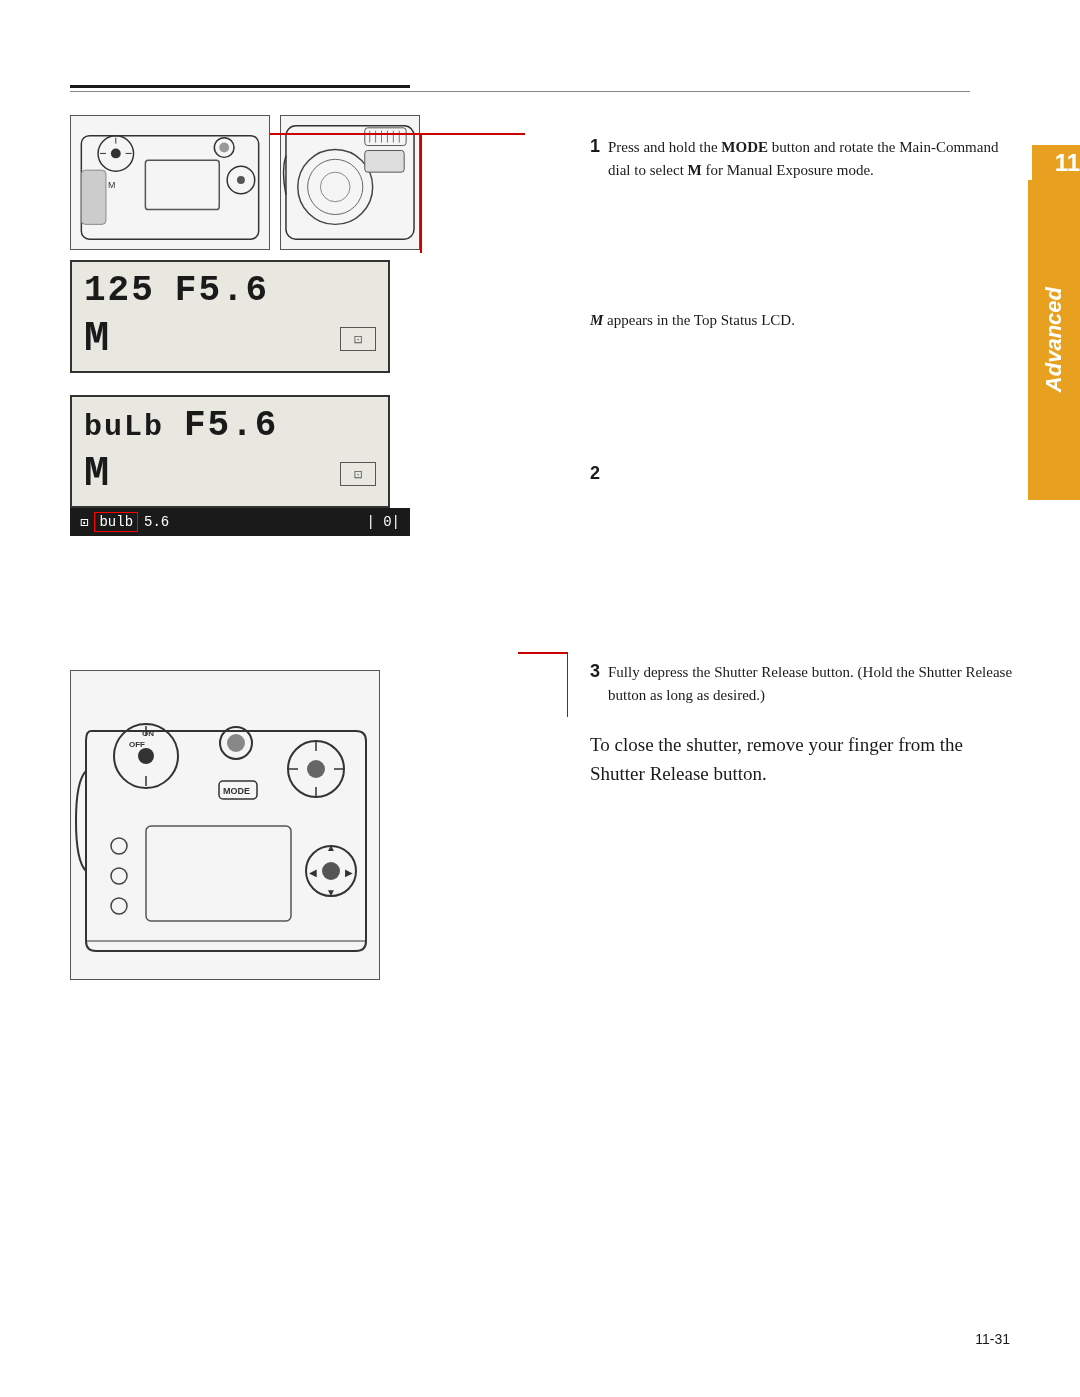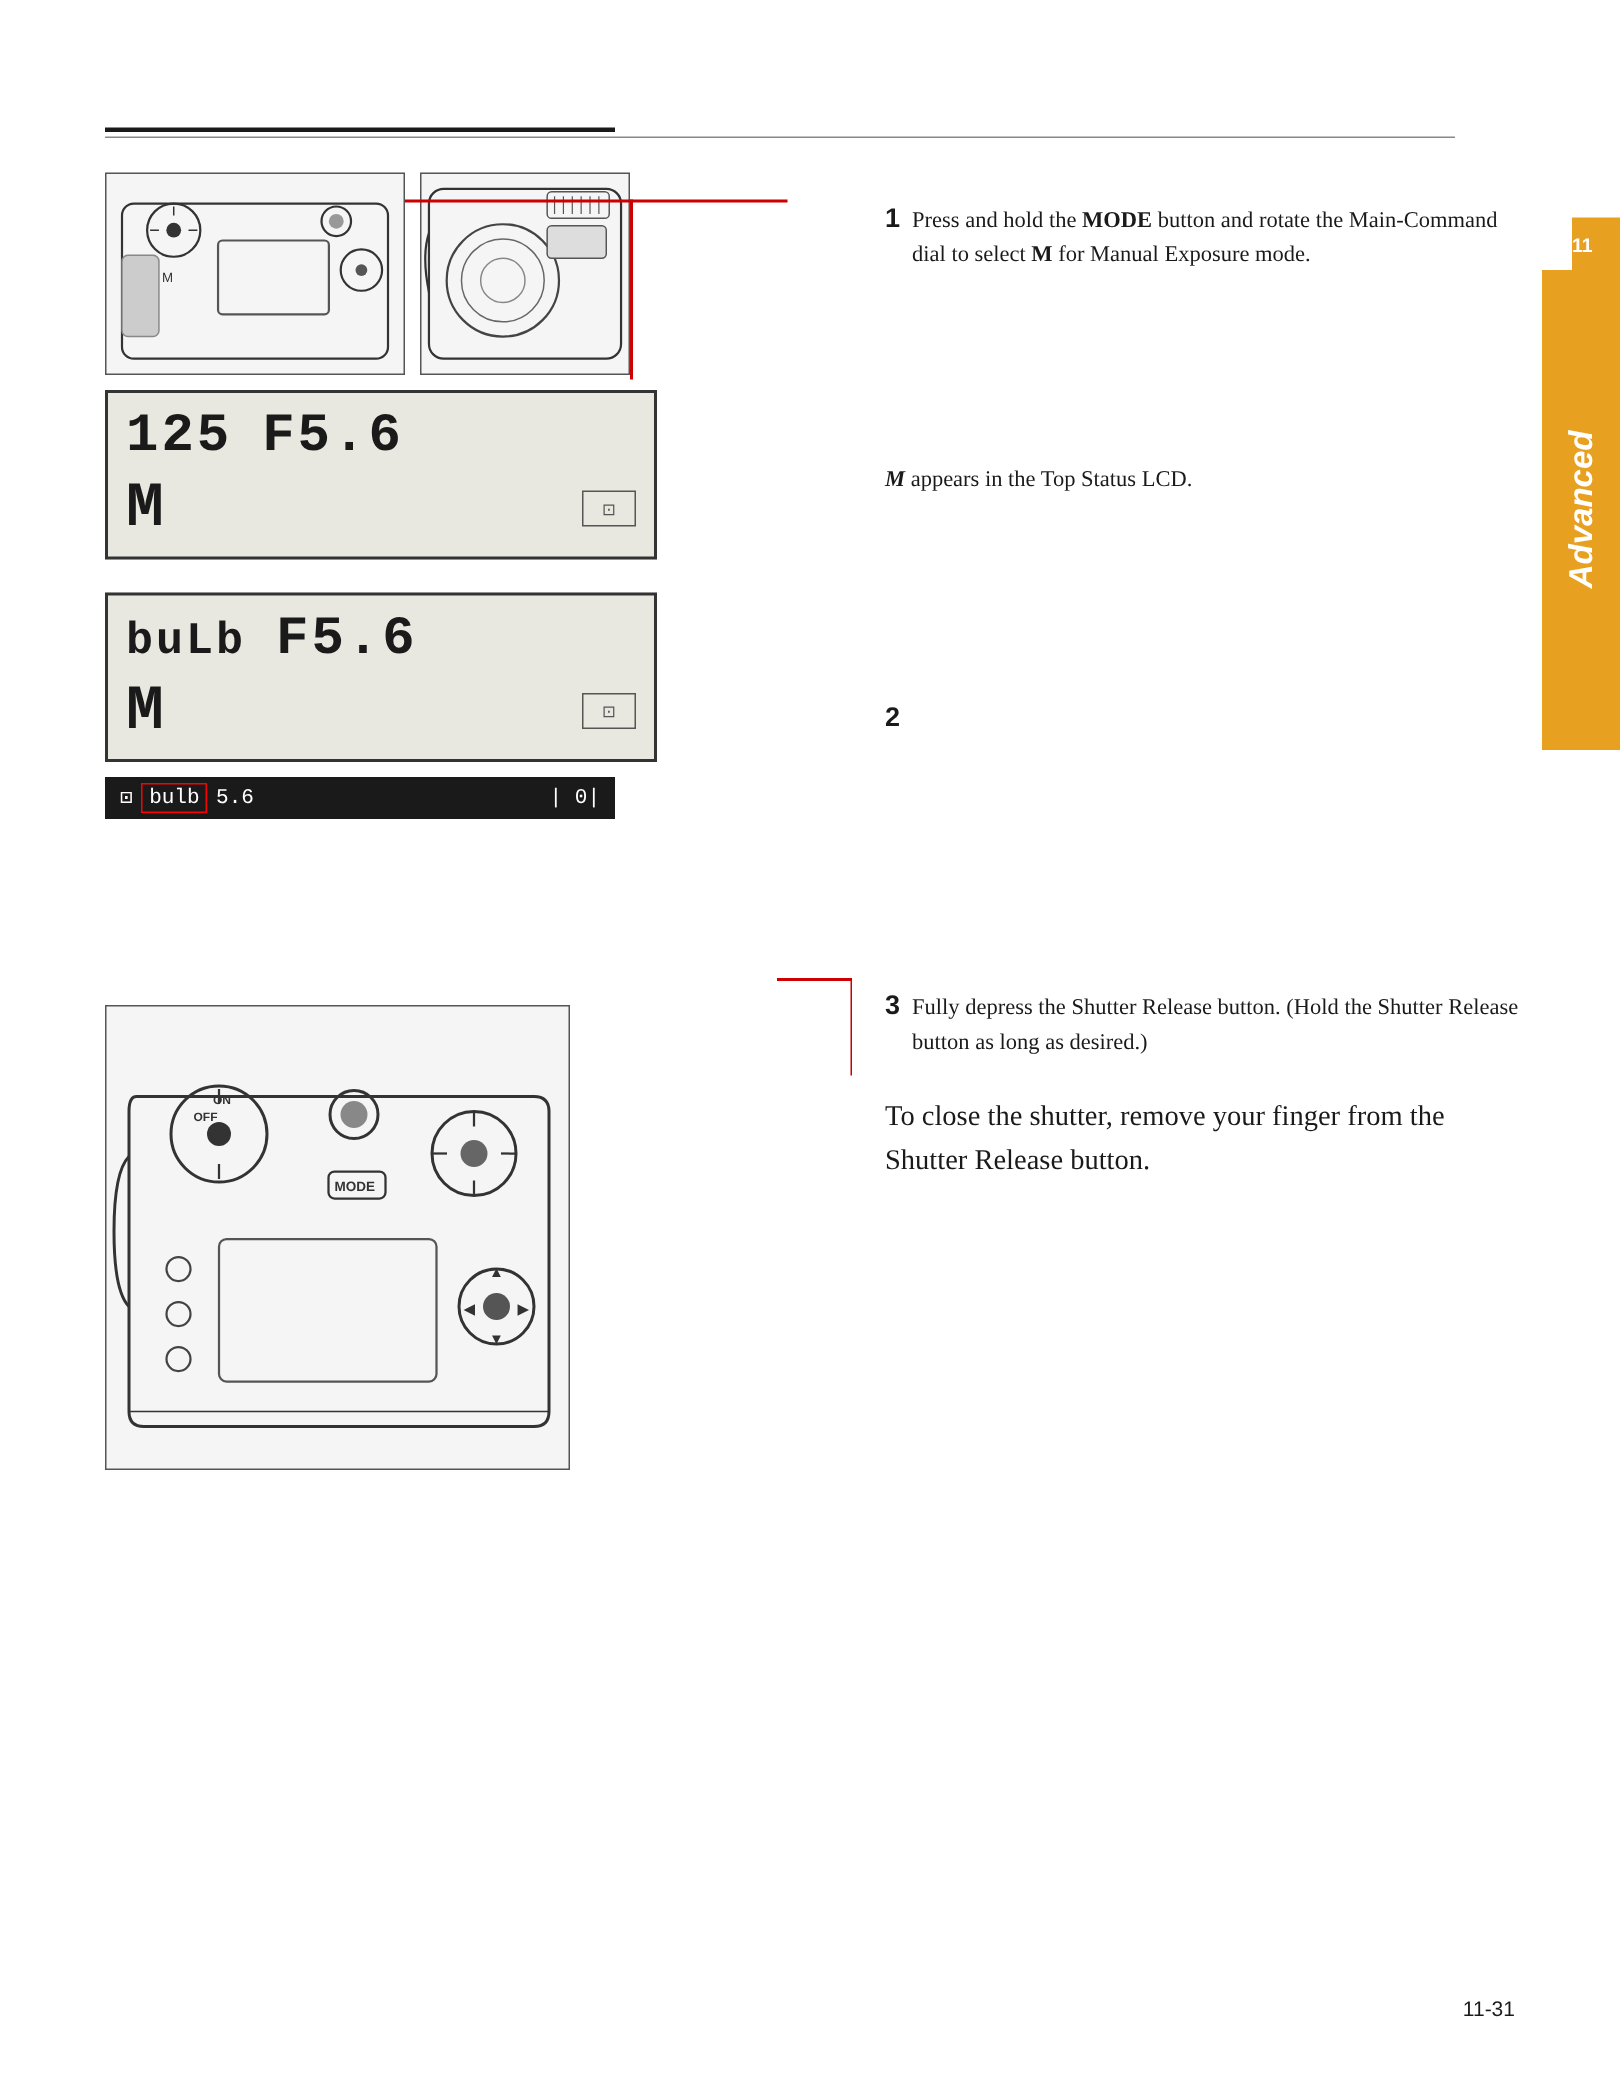--- a/index.html
+++ b/index.html
@@ -58,28 +58,28 @@
       font-size: 22px;
       font-weight: bold;
       writing-mode: vertical-rl;
       transform: rotate(180deg);
       font-family: Arial, sans-serif;
     }
     .side-tab-number {
       position: absolute;
       right: 0;
       top: 145px;
-      width: 32px;
+      width: 48px;
       height: 36px;
       background: #e8a020;
       display: flex;
       align-items: center;
-      justify-content: flex-start;
+      justify-content: flex-end;
       color: white;
-      font-size: 13px;
+      font-size: 24px;
       font-weight: bold;
       font-family: Arial, sans-serif;
     }
 
     .step-text {
       flex: 1;
       padding-left: 30px;
       padding-top: 5px;
     }
 
@@ -122,23 +122,22 @@
     }
     .camera-img-box-right {
       width: 140px;
       height: 135px;
     }
 
     
     .lcd-box {
       border: 2px solid #333;
       background: #e8e8e0;
-      margin-bottom: 10px;
       padding: 8px 12px;
-      width: 368px;
+      width: 320px;
     }
 
     .lcd-top-row {
       display: flex;
       align-items: baseline;
       gap: 20px;
       margin-bottom: 4px;
     }
 
     .lcd-num {

